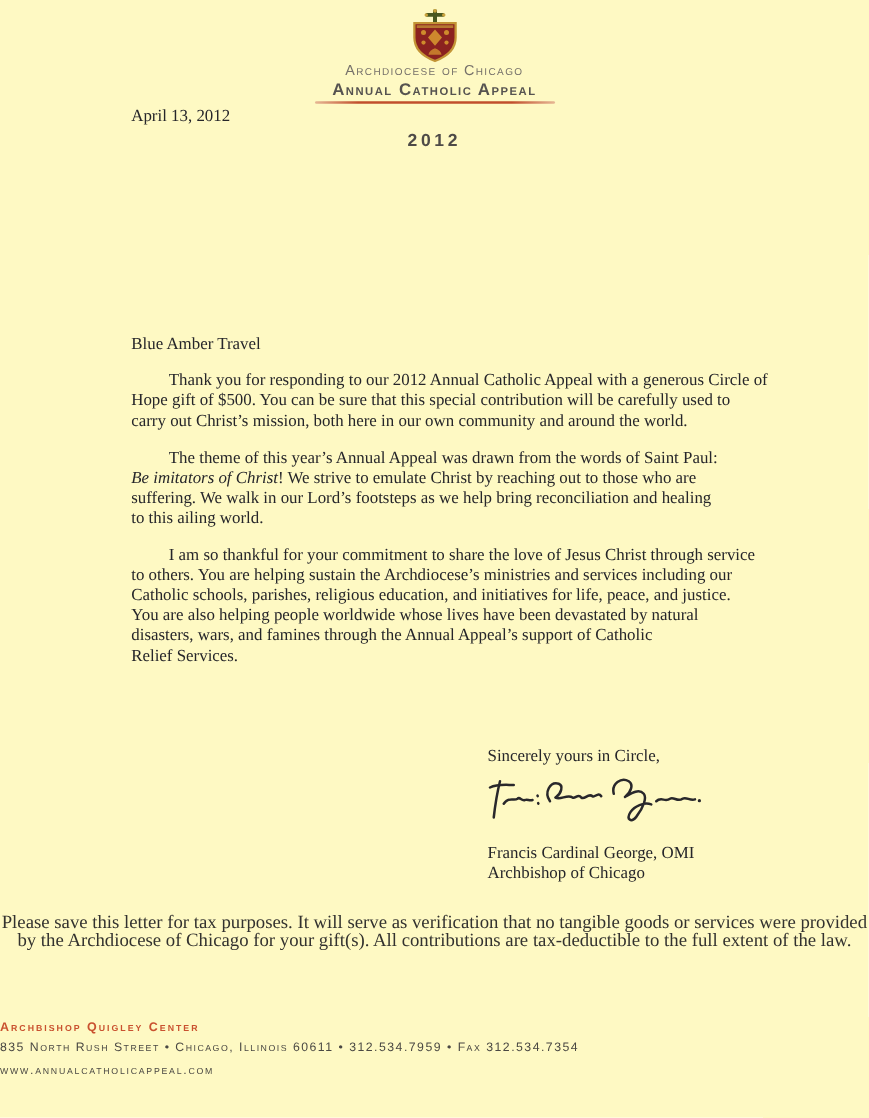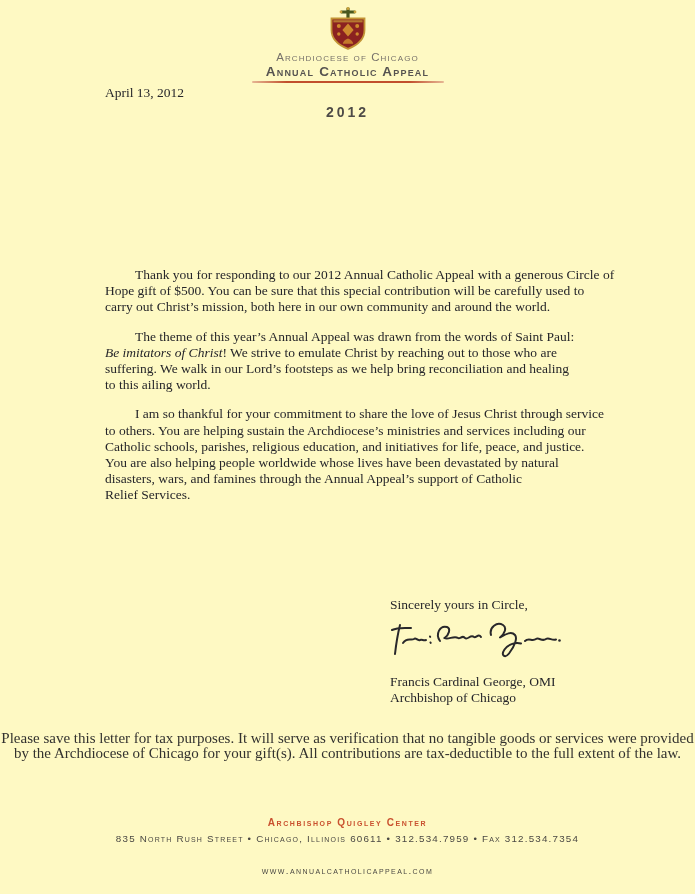--- a/index.html
+++ b/index.html
@@ -65,37 +65,37 @@
   .disclaimer{
     position:absolute;left:0;top:731px;width:100%;
     text-align:center;
     font-size:15px;line-height:15px;
     color:#33322f;
     white-space:pre-line;
   }
   
   .footer{
     position:absolute;left:0;top:817px;width:100%;
-    text-align:center;
+    text-align:left;
     font-family:"Liberation Sans", sans-serif;
   }
   .footer-center{
     font-variant:small-caps;
     font-size:10px;font-weight:bold;letter-spacing:1.6px;
     color:#c9512f;line-height:12px;
   }
   .footer-address{
     font-variant:small-caps;
     font-size:9.8px;letter-spacing:1.2px;
     color:#4a4843;line-height:12px;margin-top:4px;
   }
   .footer-web{
     font-variant:small-caps;
     font-size:9.8px;letter-spacing:1.4px;
-    color:#4a4843;line-height:12px;margin-top:20px;
+    color:#4a4843;line-height:12px;margin-top:6px;
   }
 </style>
 </head>
 <body>
 
 <div class="page">
 
   <div class="letterhead">
     <svg class="crest" width="46" height="43" viewBox="0 0 46 43" aria-hidden="true">
       <rect x="21.4" y="0.5" width="3.2" height="11.5" rx="1" fill="#49581f"></rect>
@@ -114,20 +114,21 @@
     </svg>
     <div class="org-line">Archdiocese of Chicago</div>
     <div class="title-line">Annual Catholic Appeal</div>
     <div class="rule"></div>
     <div class="year-line">2012</div>
   </div>
 
   <div class="date-line">April 13, 2012</div>
 
   <div class="letter-body">
+    <div class="recipient">Blue Amber Travel</div>
 
     <p class="para">Thank you for responding to our 2012 Annual Catholic Appeal with a generous Circle of
 Hope gift of $500.  You can be sure that this special contribution will be carefully used to
 carry out Christ’s mission, both here in our own community and around the world.</p>
 
     <p class="para"><span>The theme of this year’s Annual Appeal was drawn from the words of Saint Paul:
 </span><em>Be imitators of Christ</em><span>!  We strive to emulate Christ by reaching out to those who are
 suffering.  We walk in our Lord’s footsteps as we help bring reconciliation and healing
 to this ailing world.</span></p>
 

